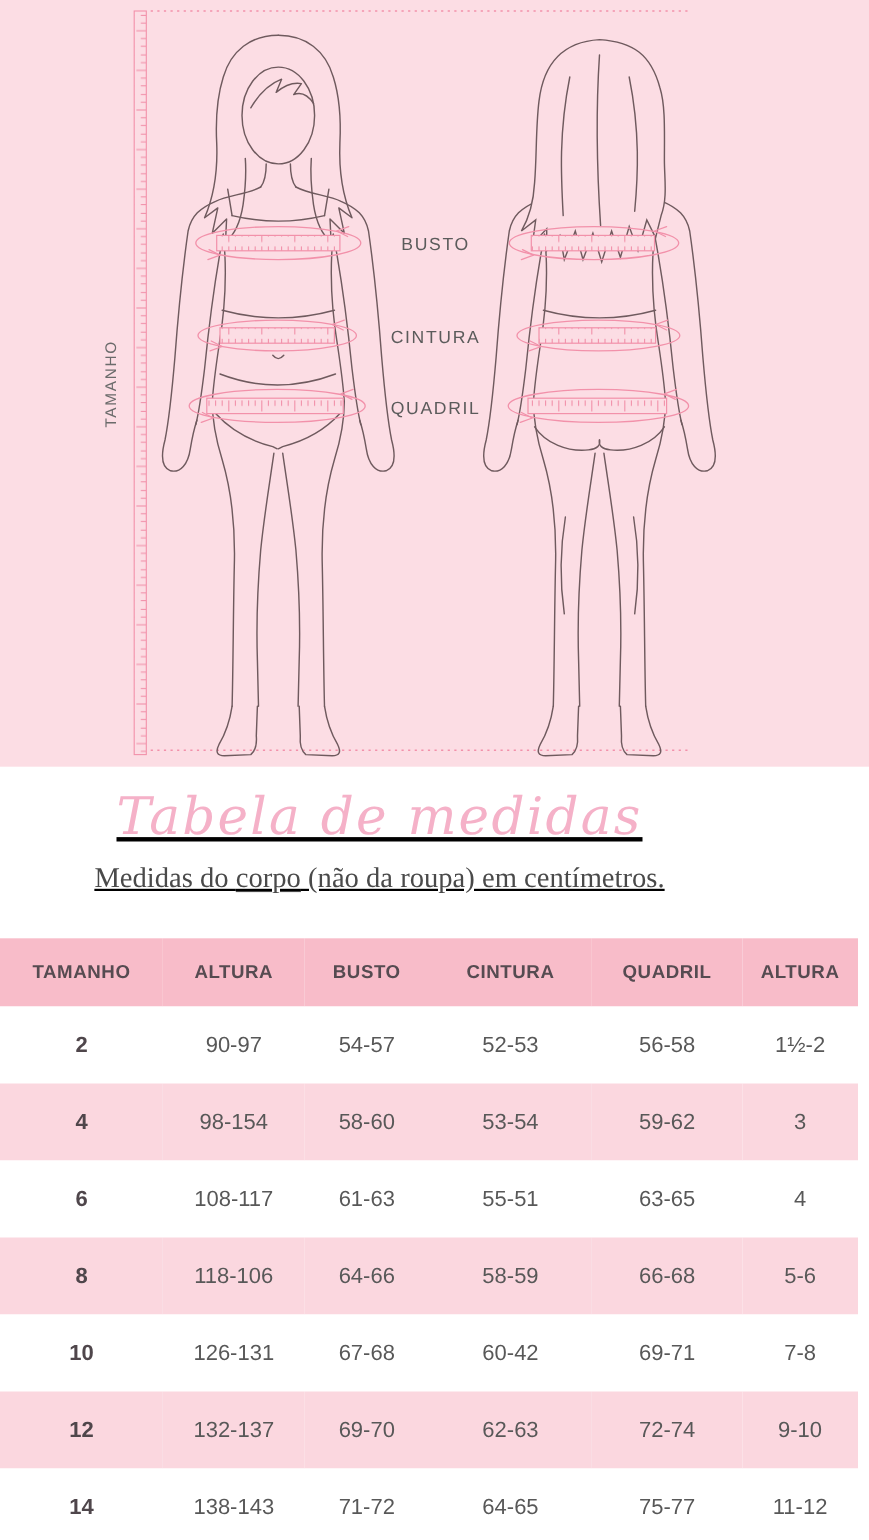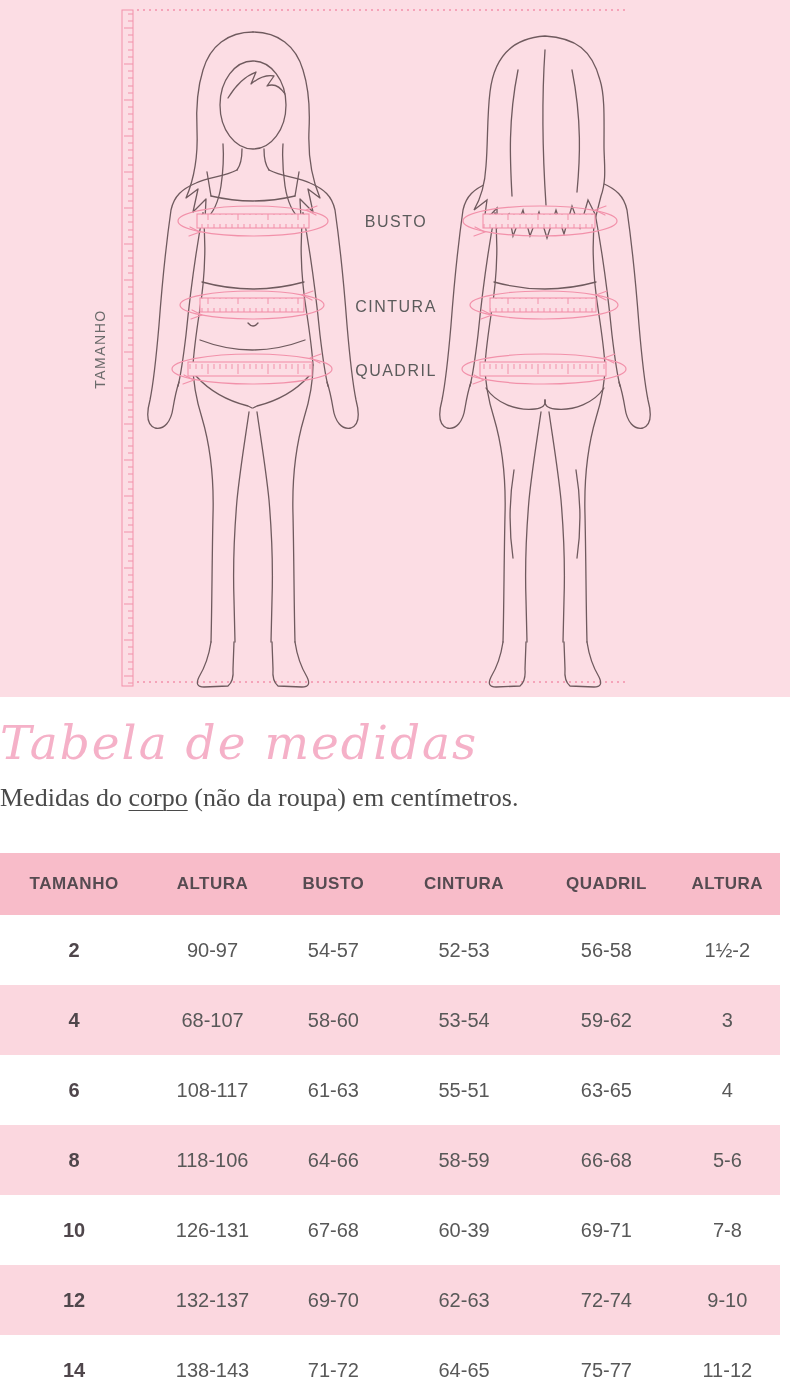--- a/index.html
+++ b/index.html
@@ -13,22 +13,24 @@
     width: 790px; height: 697px;
     background: #fcdde4;
     position: relative;
   }
   .hero svg { display: block; }
 
   
   .title-block {
     width: 690px; height: 156px;
     background: #ffffff;
+    text-align: center;
     box-sizing: border-box;
     padding-top: 10px;
+    text-decoration: underline;
   }
   .page-title {
     margin: 0;
     font-family: "DejaVu Serif", serif;
     font-style: italic;
     font-weight: 400;
     font-size: 47px;
     line-height: 72px;
     letter-spacing: 2px;
     color: #f5b1c8;
@@ -257,21 +259,21 @@
     <tr>
       <td class="size-col">2</td>
       <td>90-97</td>
       <td>54-57</td>
       <td>52-53</td>
       <td>56-58</td>
       <td>1½-2</td>
     </tr>
     <tr class="alt">
       <td class="size-col">4</td>
-      <td>68-107</td>
+      <td>98-154</td>
       <td>58-60</td>
       <td>53-54</td>
       <td>59-62</td>
       <td>3</td>
     </tr>
     <tr>
       <td class="size-col">6</td>
       <td>108-117</td>
       <td>61-63</td>
       <td>55-51</td>
@@ -283,21 +285,21 @@
       <td>118-106</td>
       <td>64-66</td>
       <td>58-59</td>
       <td>66-68</td>
       <td>5-6</td>
     </tr>
     <tr>
       <td class="size-col">10</td>
       <td>126-131</td>
       <td>67-68</td>
-      <td>60-39</td>
+      <td>60-42</td>
       <td>69-71</td>
       <td>7-8</td>
     </tr>
     <tr class="alt">
       <td class="size-col">12</td>
       <td>132-137</td>
       <td>69-70</td>
       <td>62-63</td>
       <td>72-74</td>
       <td>9-10</td>

